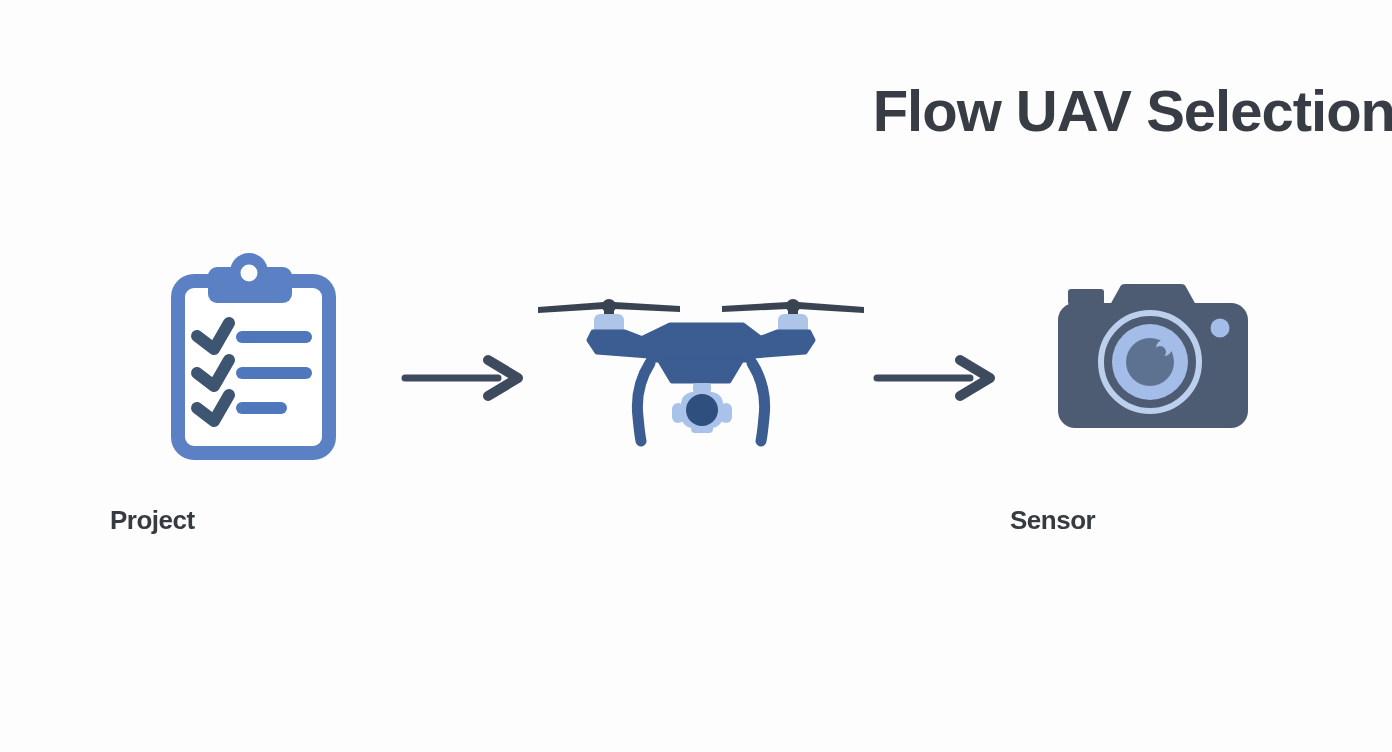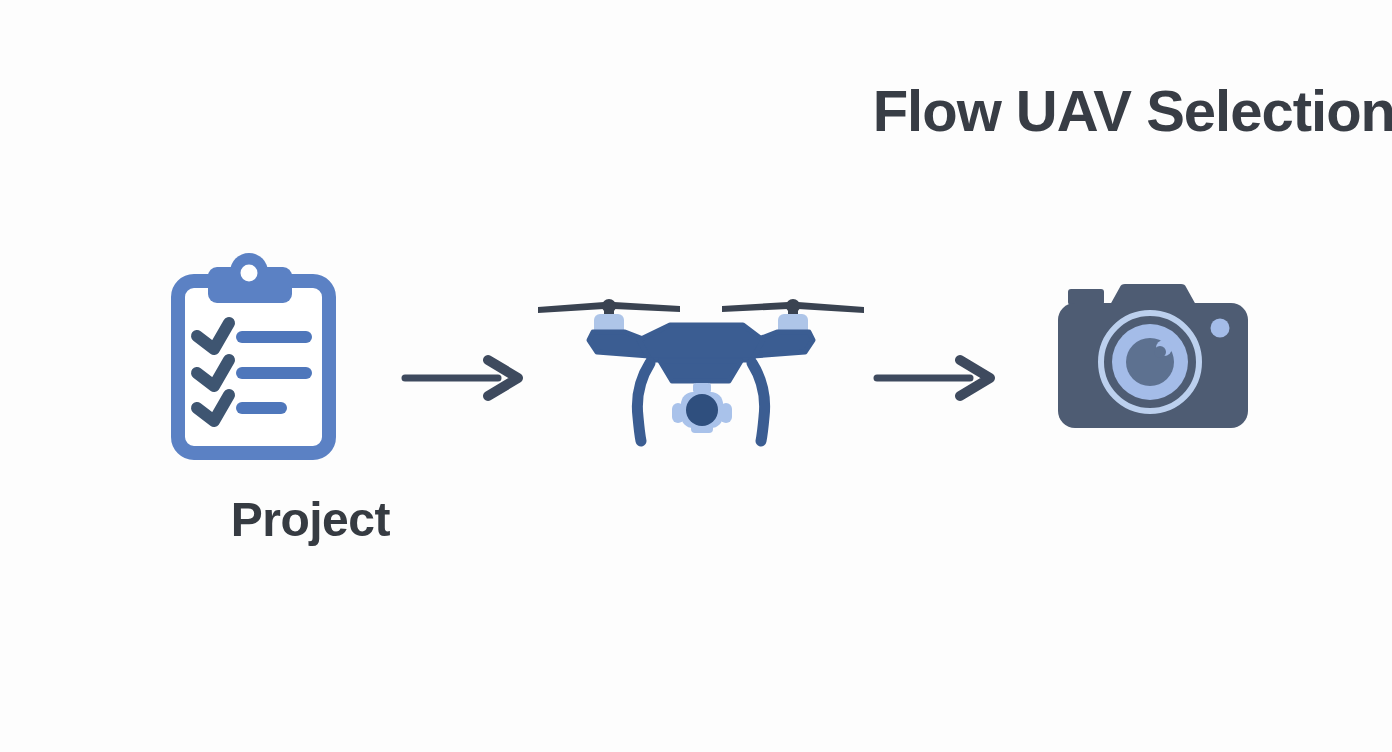--- a/index.html
+++ b/index.html
@@ -31,22 +31,22 @@
   .abs { position: absolute; }
   .icon-clipboard { left: 163px; top: 252px; width: 180px; height: 212px; }
   .icon-drone    { left: 530px; top: 295px; width: 342px; height: 152px; }
   .icon-camera   { left: 1056px; top: 283px; width: 194px; height: 148px; }
   .arrow-1       { left: 400px; top: 354px; width: 126px; height: 48px; }
   .arrow-2       { left: 872px; top: 354px; width: 126px; height: 48px; }
   .step-label {
     position: absolute;
     top: 497px;
     width: 280px;
-    text-align: right;
-    font-size: 48px;
+    text-align: left;
+    font-size: 26px;
     line-height: 46px;
     font-weight: 700;
     letter-spacing: -0.5px;
     color: var(--label-text, #363b42);
   }
   .label-1 { left: 110px; }
   .label-2 { left: 558px; }
   .label-3 { left: 1010px; }
 </style>
 </head>
@@ -132,14 +132,15 @@
     </g>
     <circle cx="164" cy="45" r="9.5" fill="var(--lens-disc)"></circle>
     <circle cx="94" cy="79" r="49" fill="none" stroke="var(--lens-ring)" stroke-width="6"></circle>
     <circle cx="94" cy="79" r="38" fill="var(--lens-disc)"></circle>
     <circle cx="94" cy="79" r="24" fill="var(--lens-eye)"></circle>
     <circle cx="108" cy="65" r="8" fill="var(--lens-disc)"></circle>
     <circle cx="104" cy="69" r="6" fill="var(--lens-eye)"></circle>
   </svg>
 
   <div class="step-label label-1">Project</div>
+  <div class="step-label label-3">Sensor</div>
 
 </div>
 
 </body></html>

